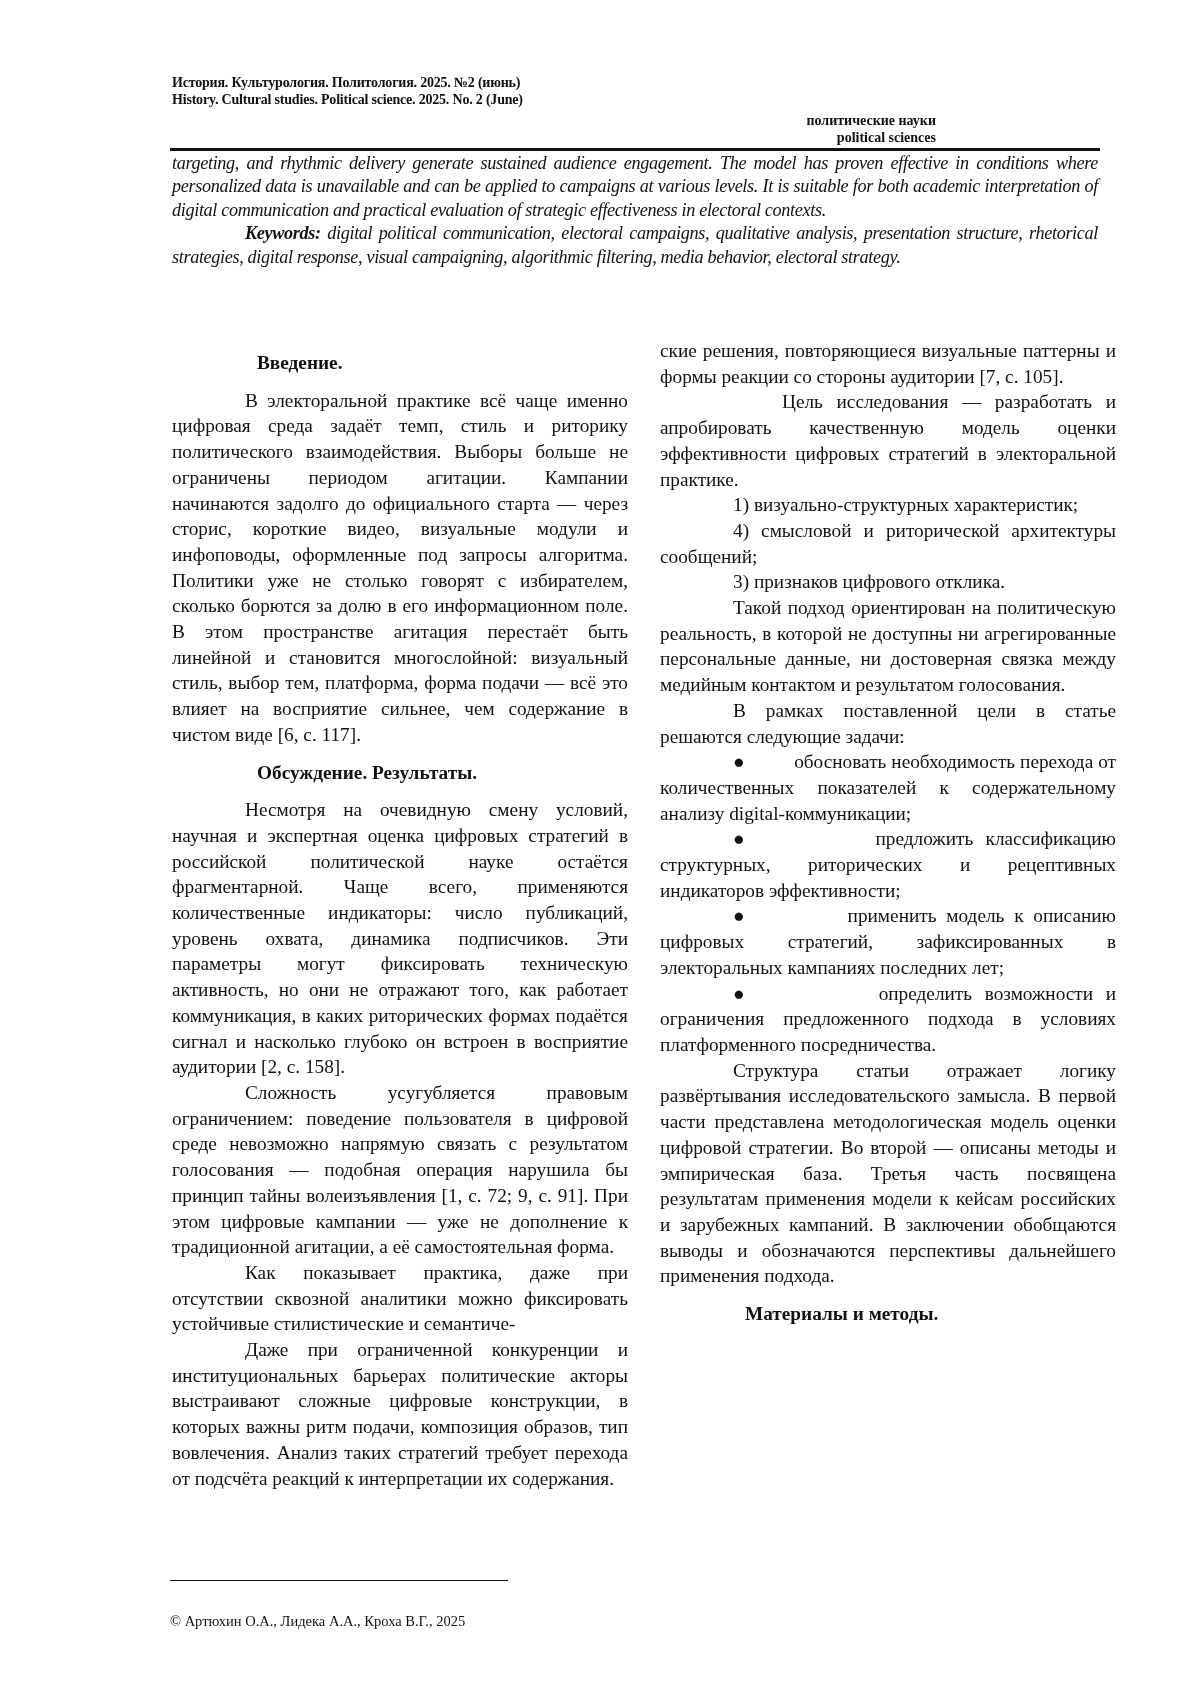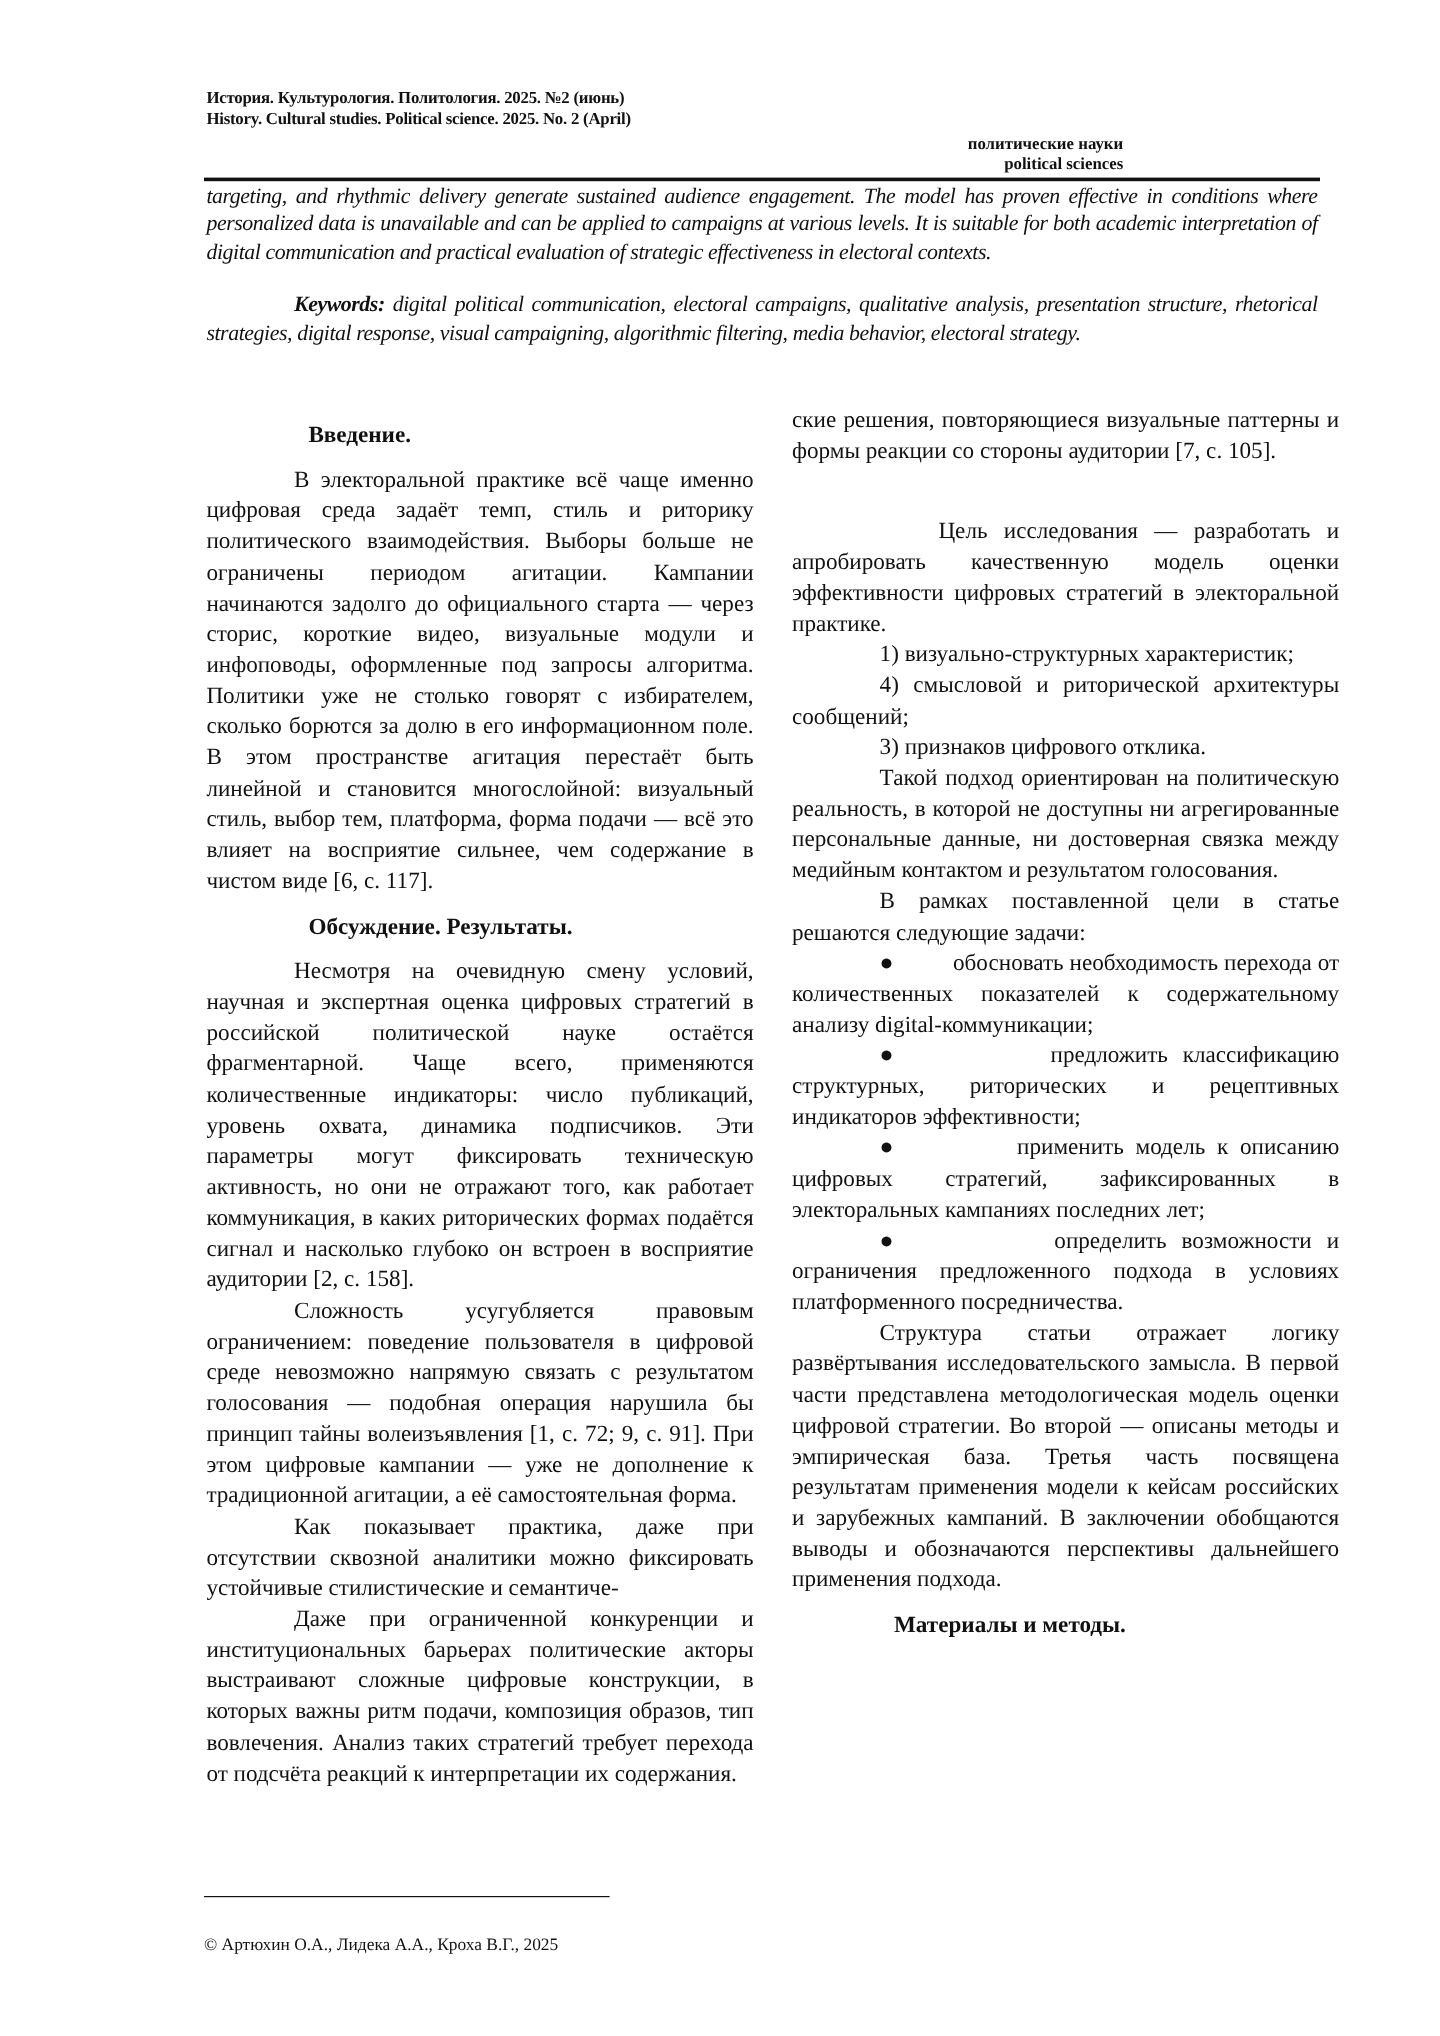--- a/index.html
+++ b/index.html
@@ -3,41 +3,41 @@
   <meta charset="utf-8">
   <style>
     html, body { margin: 0; padding: 0; background: #ffffff; }
     body { width: 1200px; height: 1697px; position: relative; overflow: hidden; color: #111; font-family: "Liberation Serif", serif; }
     .page { position: absolute; left: 0; top: 0; width: 1036px; height: 1697px; }
     .hdr-journal { position: absolute; left: 172px; top: 74px; font-family: "Liberation Serif", serif; font-weight: bold; font-size: 14px; line-height: 17px; letter-spacing: -0.2px; }
     .hdr-rubric { position: absolute; right: 100px; top: 112px; text-align: right; font-family: "Liberation Serif", serif; font-weight: bold; font-size: 14px; line-height: 17px; }
     .hdr-rule { position: absolute; left: 170px; top: 148px; width: 930px; height: 3px; background: #111; }
     .abstract { position: absolute; left: 172px; top: 152px; width: 926px; font-style: italic; font-size: 18.2px; line-height: 23.4px; text-align: justify; letter-spacing: -0.35px; }
     .abstract p { margin: 0; }
-    .abstract .indent { text-indent: 73px; margin-top: 20px; }
+    .abstract .indent { text-indent: 73px; }
     .abstract b { font-weight: bold; }
     .col { position: absolute; top: 338px; width: 456px; font-size: 19.3px; line-height: 25.7px; text-align: justify; }
     .col-left { left: 172px; }
     .col-right { left: 660px; }
     .col p { margin: 0; }
     .col .ind { text-indent: 73px; }
-    .col .ind-big { text-indent: 122px; margin-top: 41px; }
+    .col .ind-big { text-indent: 122px; }
     .col h2 { margin: 12px; font-size: 19.3px; line-height: 25.7px; font-weight: bold; text-indent: 73px; }
     .col .bullet { text-indent: 73px; }
     .foot-rule { position: absolute; left: 170px; top: 1580px; width: 338px; height: 1px; background: #111; }
     .copyright { position: absolute; left: 170px; top: 1612px; font-size: 14.5px; line-height: 18px; }
   </style>
 </head>
 <body>
 
 <div class="page">
 
   <div class="hdr-journal">
     <div>История. Культурология. Политология. 2025. №2 (июнь)</div>
-    <div>History. Cultural studies. Political science. 2025. No. 2 (April)</div>
+    <div>History. Cultural studies. Political science. 2025. No. 2 (June)</div>
   </div>
 
   <div class="hdr-rubric">
     <div>политические науки</div>
     <div>political sciences</div>
   </div>
 
   <div class="hdr-rule"></div>
 
   <div class="abstract">

